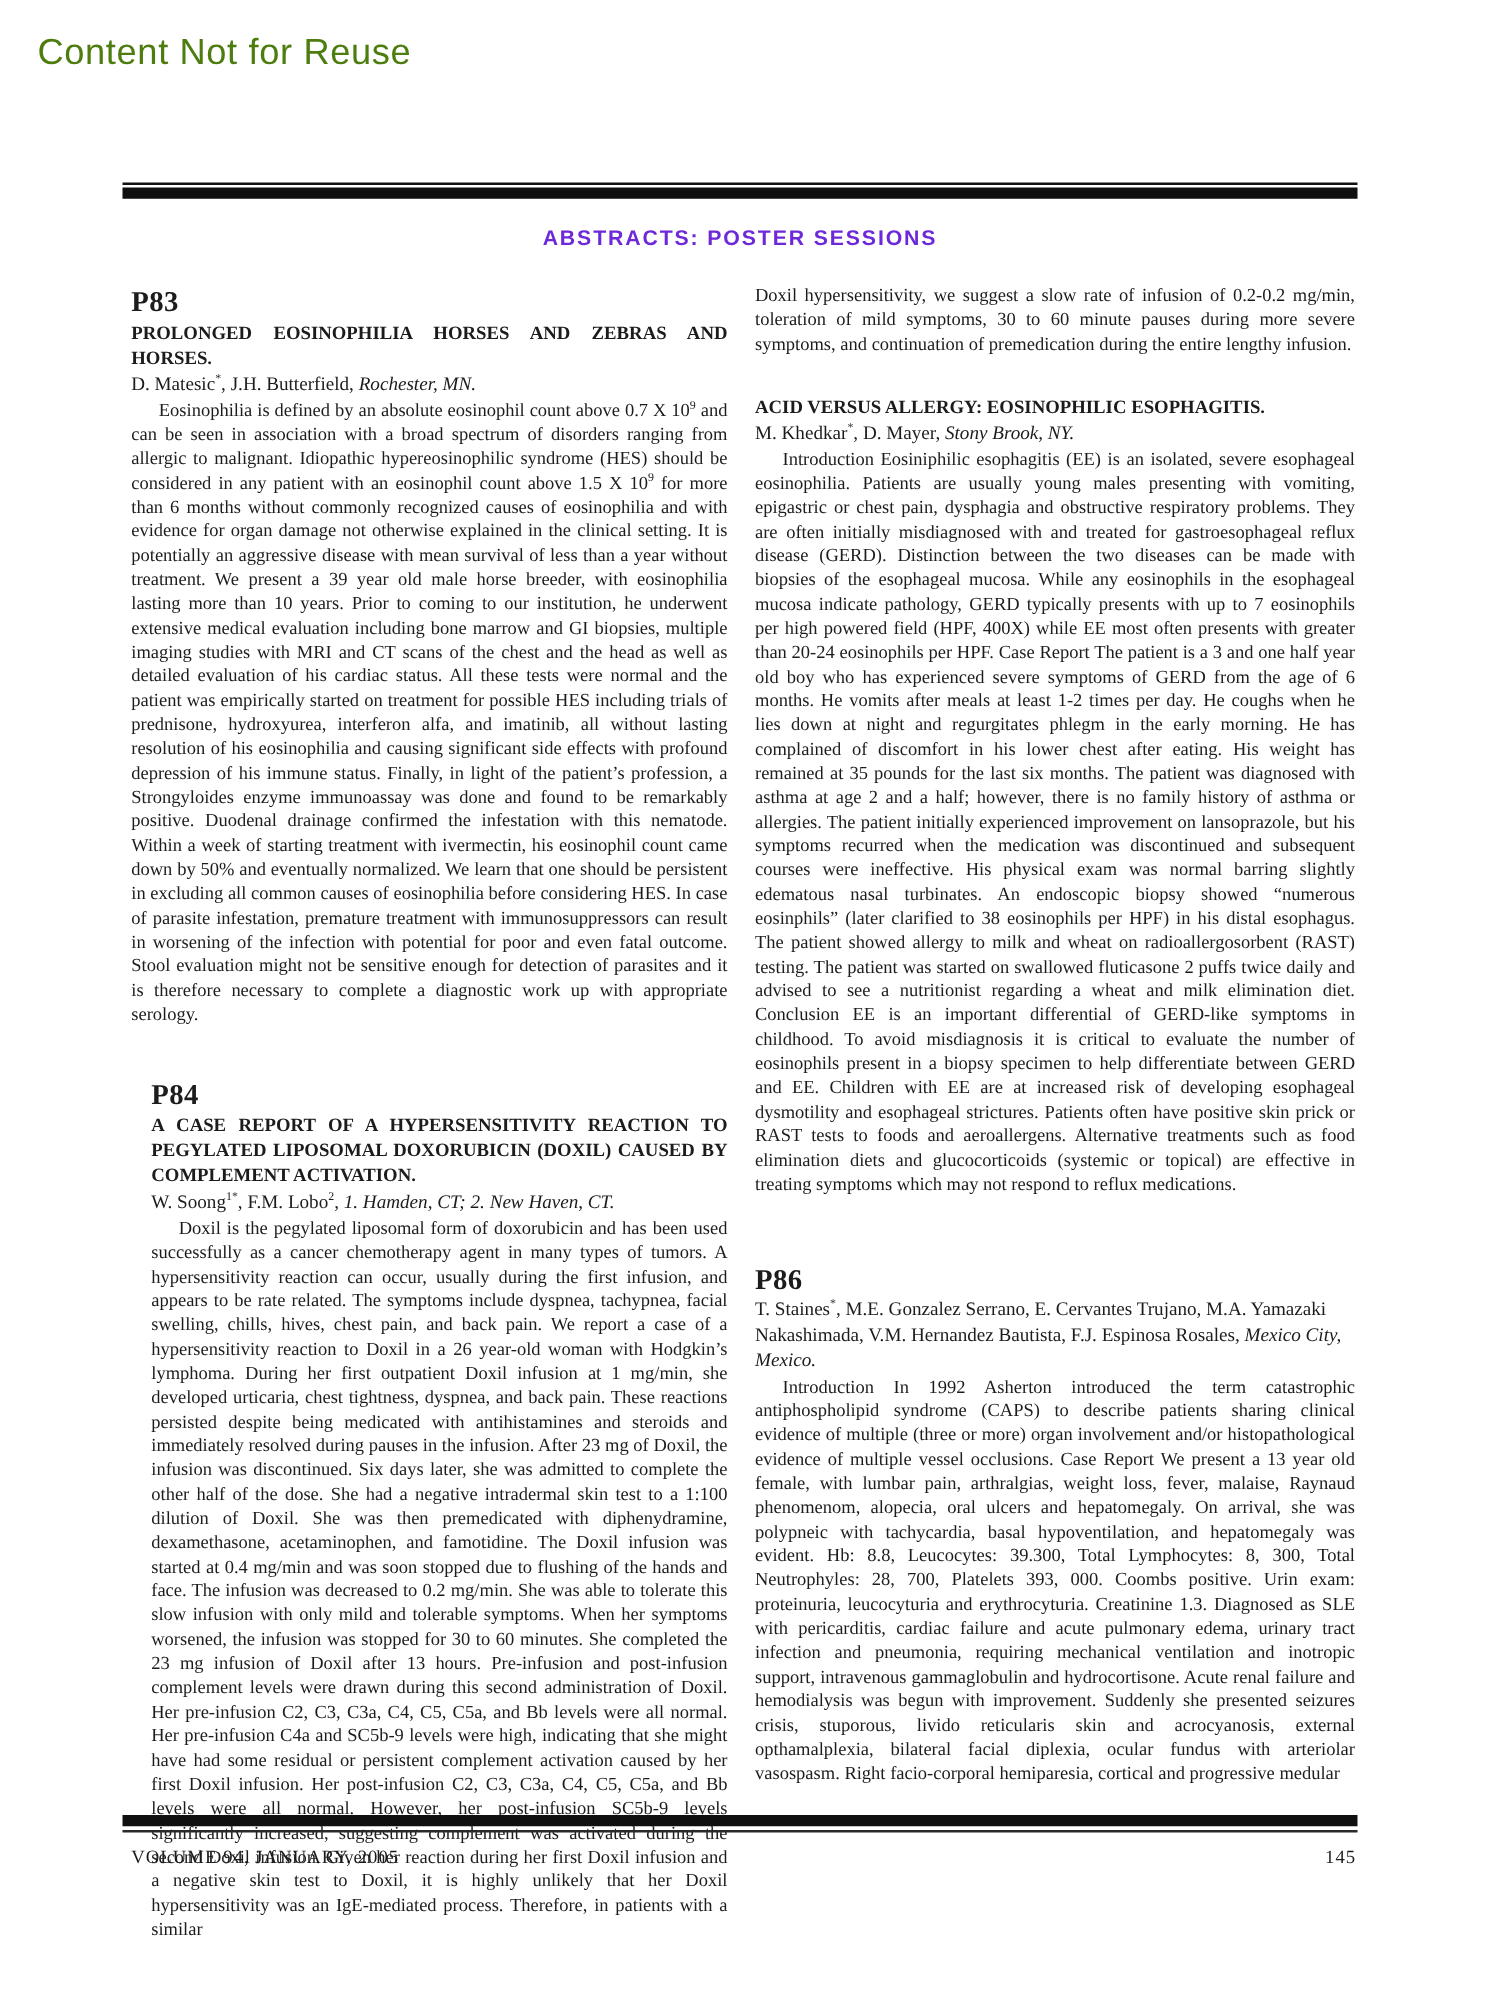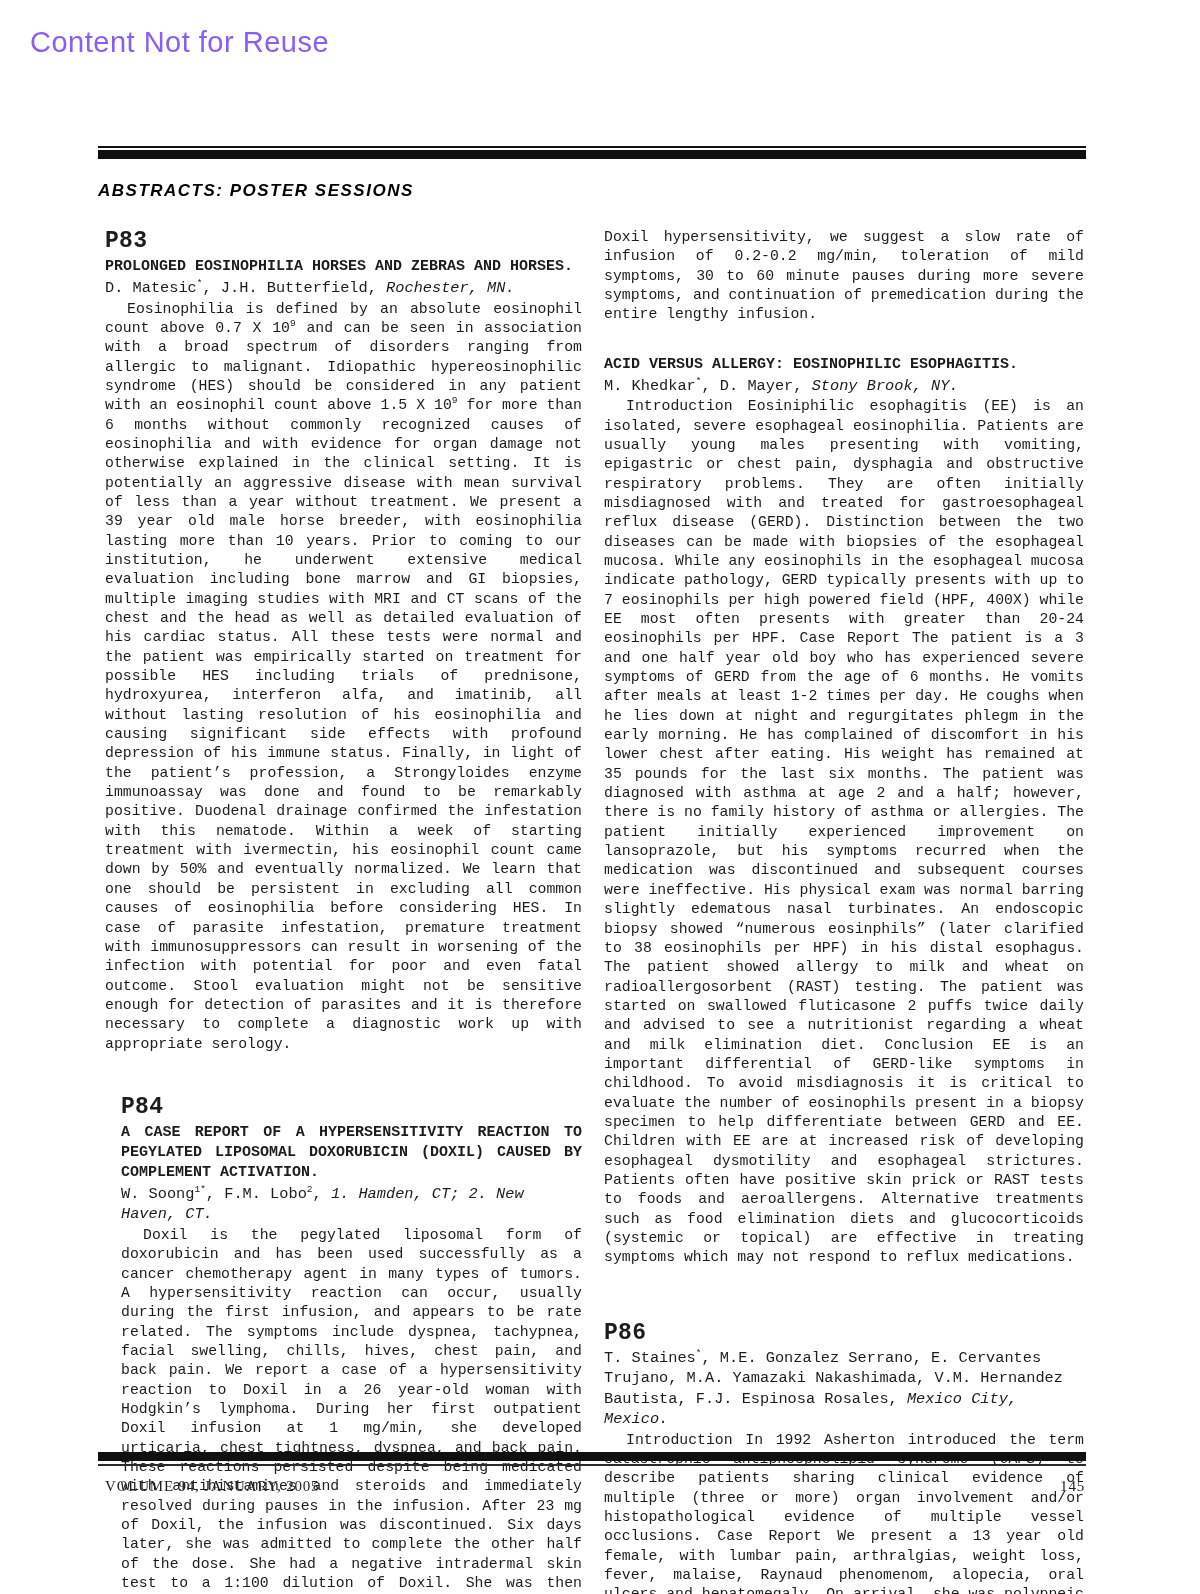--- a/index.html
+++ b/index.html
@@ -4,34 +4,34 @@
 <style>
   html,body{margin:0;padding:0;}
   body{
     width:1200px;height:1594px;position:relative;background:#ffffff;
     font-family:"Liberation Serif", serif;color:#1c1c1c;
     -webkit-font-smoothing:antialiased;
   }
   .watermark{
     position:absolute;left:30px;top:26px;
     font-family:"Liberation Sans", sans-serif;
-    font-size:29px;color:#8b5cf6;letter-spacing:0.5px;
+    font-size:29px;color:#4d7c0f;letter-spacing:0.5px;
   }
   .rule-top{position:absolute;left:98px;top:146px;width:988px;}
   .rule-top .thin{height:2px;background:#101010;margin-bottom:2px;}
   .rule-top .thick{height:9px;background:#101010;}
   .page-title{
-    position:absolute;left:98px;top:181px;width:988px;
+    position:absolute;left:98px;top:181px;width:988px;text-align:center;
     font-family:"Liberation Sans", sans-serif;font-weight:bold;
-    font-size:17px;letter-spacing:1.5px;color:#000000;font-style:italic;
+    font-size:17px;letter-spacing:1.5px;color:#6d28d9;
   }
   .col{position:absolute;top:228px;}
   .col-left{left:105px;width:477px;}
   .col-right{left:604px;width:480px;}
-  .abstract{margin:0;font-family:Liberation Mono, monospace;}
+  .abstract{margin:0;}
   .abs-gap-40{margin-top:40px;margin-left:16px;}
   .abs-gap-30{margin-top:30px;}
   .abs-gap-52{margin-top:52px;}
   .abs-number{
     font-size:23px;font-weight:bold;line-height:27px;letter-spacing:0.3px;
   }
   .abs-title{
     font-weight:bold;font-size:15px;line-height:20px;text-align:justify;
     margin-top:2px;
   }

